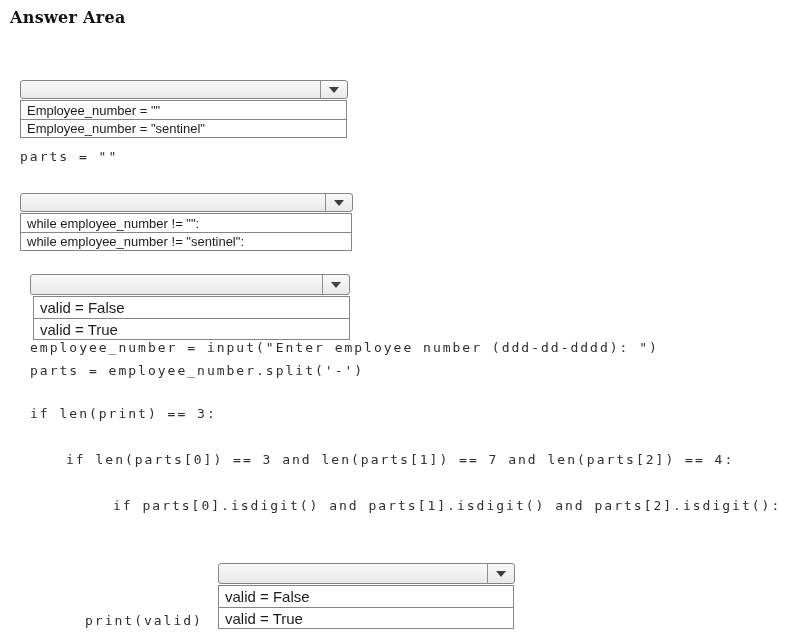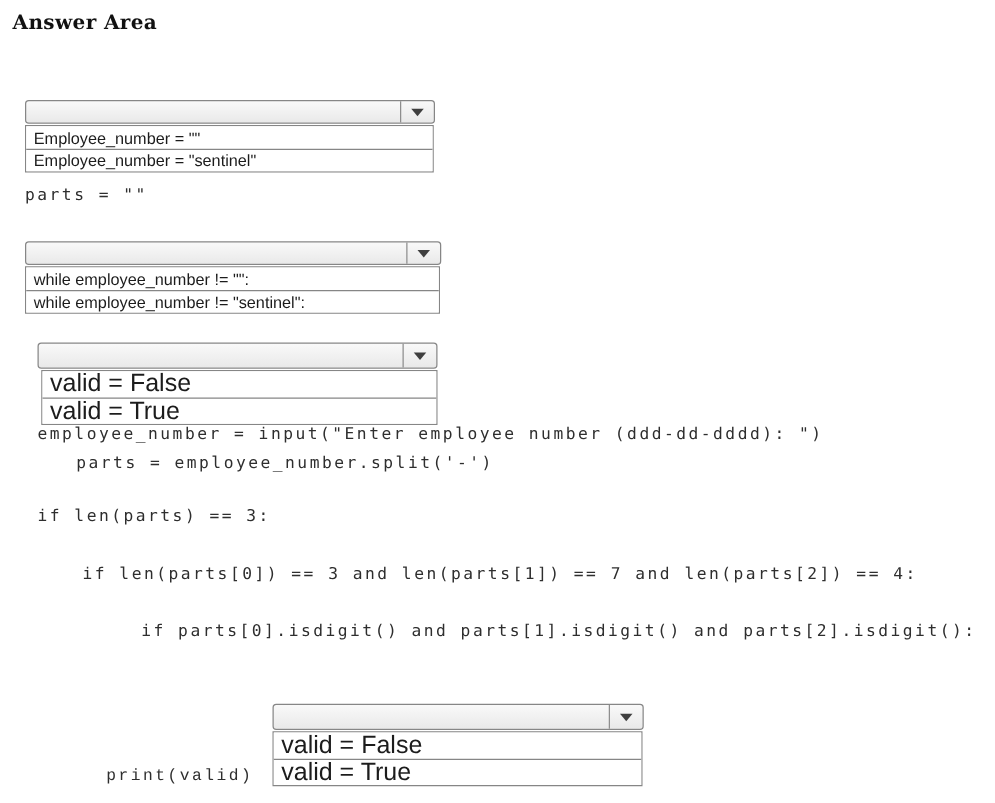--- a/index.html
+++ b/index.html
@@ -56,21 +56,21 @@
     font-size: 13px; color: #1c1c1c;
     white-space: nowrap; overflow: hidden;
     background: #ffffff;
   }
   .option + .option { border-top: 1px solid #868686; }
 
   
   .dd-small .combo { height: 19px; }
   .dd-small .option { height: 18px; }
   .dd-large .combo { height: 21px; }
-  .dd-large .option { height: 21px; font-size: 20px; }
+  .dd-large .option { height: 21px; font-size: 15px; }
 
   
   .code {
     position: absolute;
     font-family: "DejaVu Sans Mono", monospace;
     font-size: 13px; letter-spacing: 2px;
     color: #2e2e2e; white-space: pre;
     line-height: 16px;
   }
 </style>
@@ -116,33 +116,33 @@
           <span class="tri"></span>
         </div>
     </div>
     <div class="options" style="width:317px; margin-left:3px;">
       <div class="option">valid = False</div>
       <div class="option">valid = True</div>
     </div>
   </div>
 
   <div class="code" style="left:30px; top:340px;">employee_number = input("Enter employee number (ddd-dd-dddd): ")</div>
-  <div class="code" style="left:30px; top:363px;margin-left:31px;">parts = employee_number.split('-')</div>
-  <div class="code" style="left:30px; top:406px;">if len(parts) == 3:</div>
+  <div class="code" style="left:30px; top:363px;">parts = employee_number.split('-')</div>
+  <div class="code" style="left:30px; top:406px;">if len(print) == 3:</div>
   <div class="code" style="left:66px; top:452px;">if len(parts[0]) == 3 and len(parts[1]) == 7 and len(parts[2]) == 4:</div>
   <div class="code" style="left:113px; top:498px;text-align:center;">if parts[0].isdigit() and parts[1].isdigit() and parts[2].isdigit():</div>
 
   <div class="dropdown dd-large" style="left:218px; top:563px; width:297px;">
     <div class="combo">
       <div class="combo-value"></div>
       <div class="combo-arrow">
           <span class="tri"></span>
         </div>
     </div>
     <div class="options" style="width:296px;">
       <div class="option">valid = False</div>
       <div class="option">valid = True</div>
     </div>
   </div>
 
-  <div class="code" style="left:85px; top:613px;font-family:Liberation Mono, monospace;">print(valid)</div>
+  <div class="code" style="left:85px; top:613px;">print(valid)</div>
 
 </div>
 
 </body></html>

